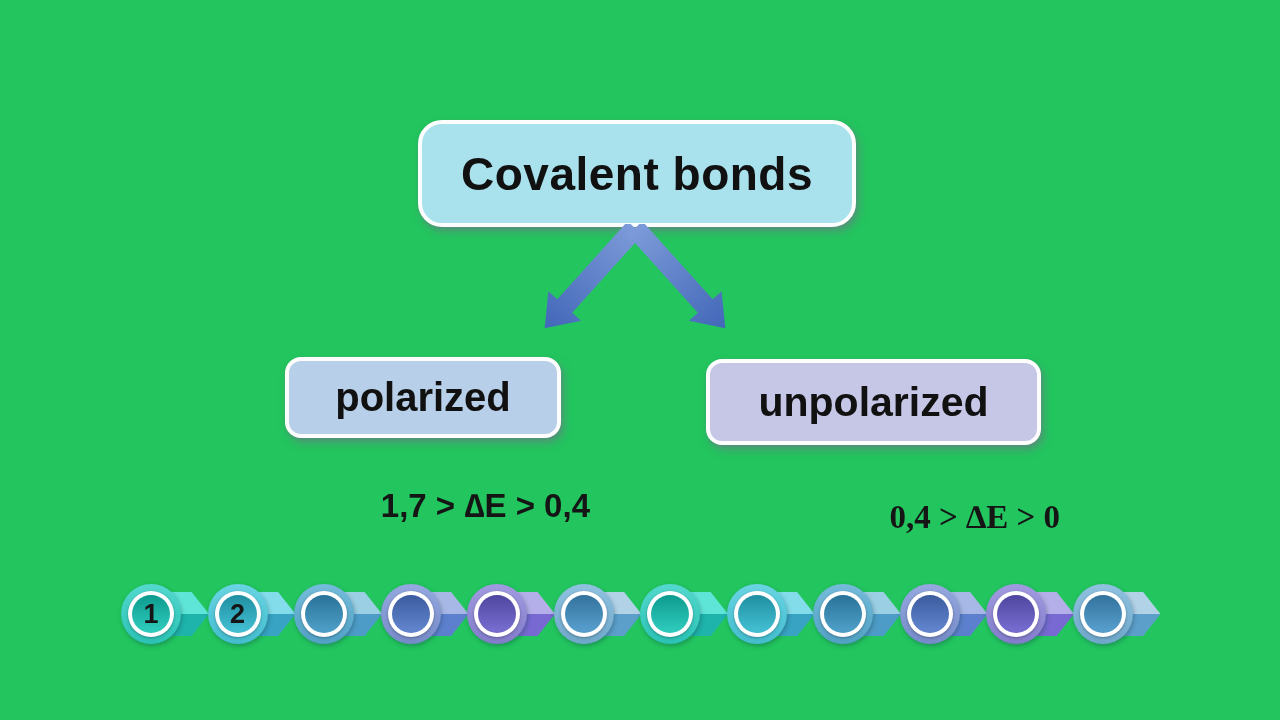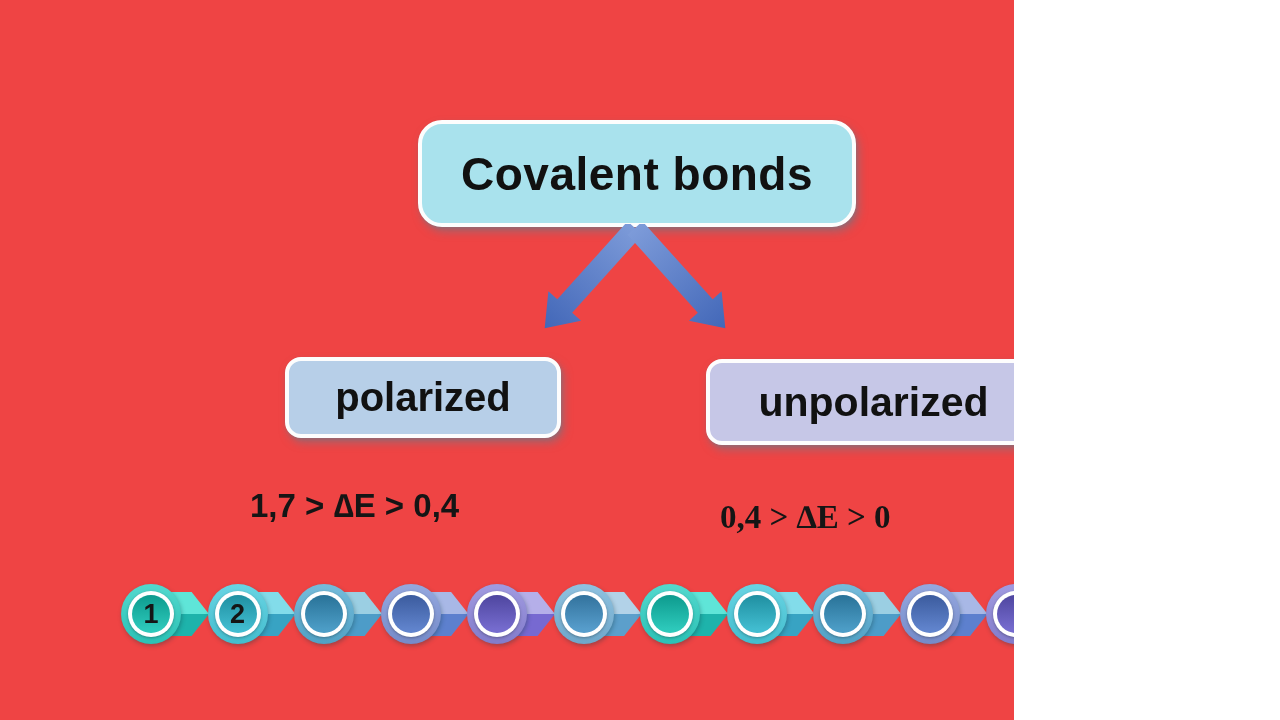--- a/index.html
+++ b/index.html
@@ -1,33 +1,33 @@
 <!DOCTYPE html>
 <html><head>
 <meta charset="utf-8">
 <style>
   html,body{margin:0;padding:0;background:#fff;}
   .stage{
-    position:relative;width:1014px;height:720px;overflow:hidden;background:#ef4444;
+    position:relative;width:1280px;height:720px;overflow:hidden;background:#22c55e;
     font-family:"Liberation Sans", sans-serif;
   }
   
   .node-box{
     position:absolute;box-sizing:border-box;
     display:flex;align-items:center;justify-content:center;
     border:4px solid #fdfdfd;
     box-shadow:3px 5px 8px rgba(110,120,135,.55), 1px 2px 3px rgba(110,120,135,.35);
     color:#111;font-weight:700;
   }
   .title-box{left:418px;top:120px;width:438px;height:107px;border-radius:24px;font-size:46px;letter-spacing:.5px;}
   .branch-left{left:285px;top:357px;width:276px;height:81px;border-radius:16px;font-size:40px;}
   .branch-right{left:706px;top:359px;width:335px;height:86px;border-radius:16px;font-size:41px;}
   
   .formula{
-    position:absolute;width:340px;text-align:left;
+    position:absolute;width:340px;text-align:right;
     font-size:33px;font-weight:700;color:#151515;white-space:nowrap;
   }
   .formula-left{left:250px;top:487px;}
   .formula-right{left:720px;top:499px;font-family:Liberation Serif, serif;}
   
   .connector{position:absolute;left:530px;top:224px;width:210px;height:112px;}
   
   .nav{position:absolute;left:121px;top:584px;width:1140px;height:66px;}
   .nav-item{position:absolute;top:0;width:90px;height:64px;cursor:pointer;}
   .step-arrow{

